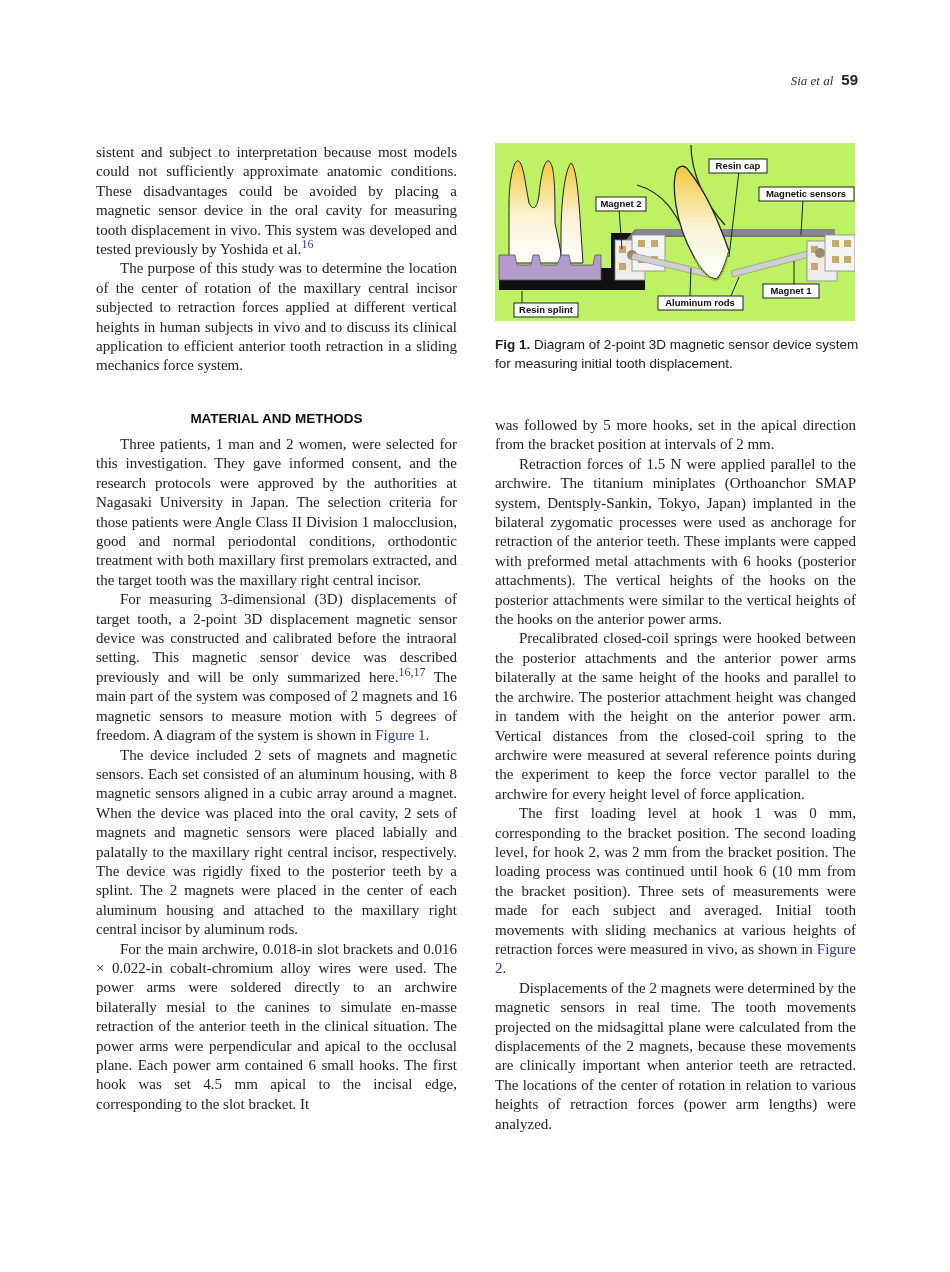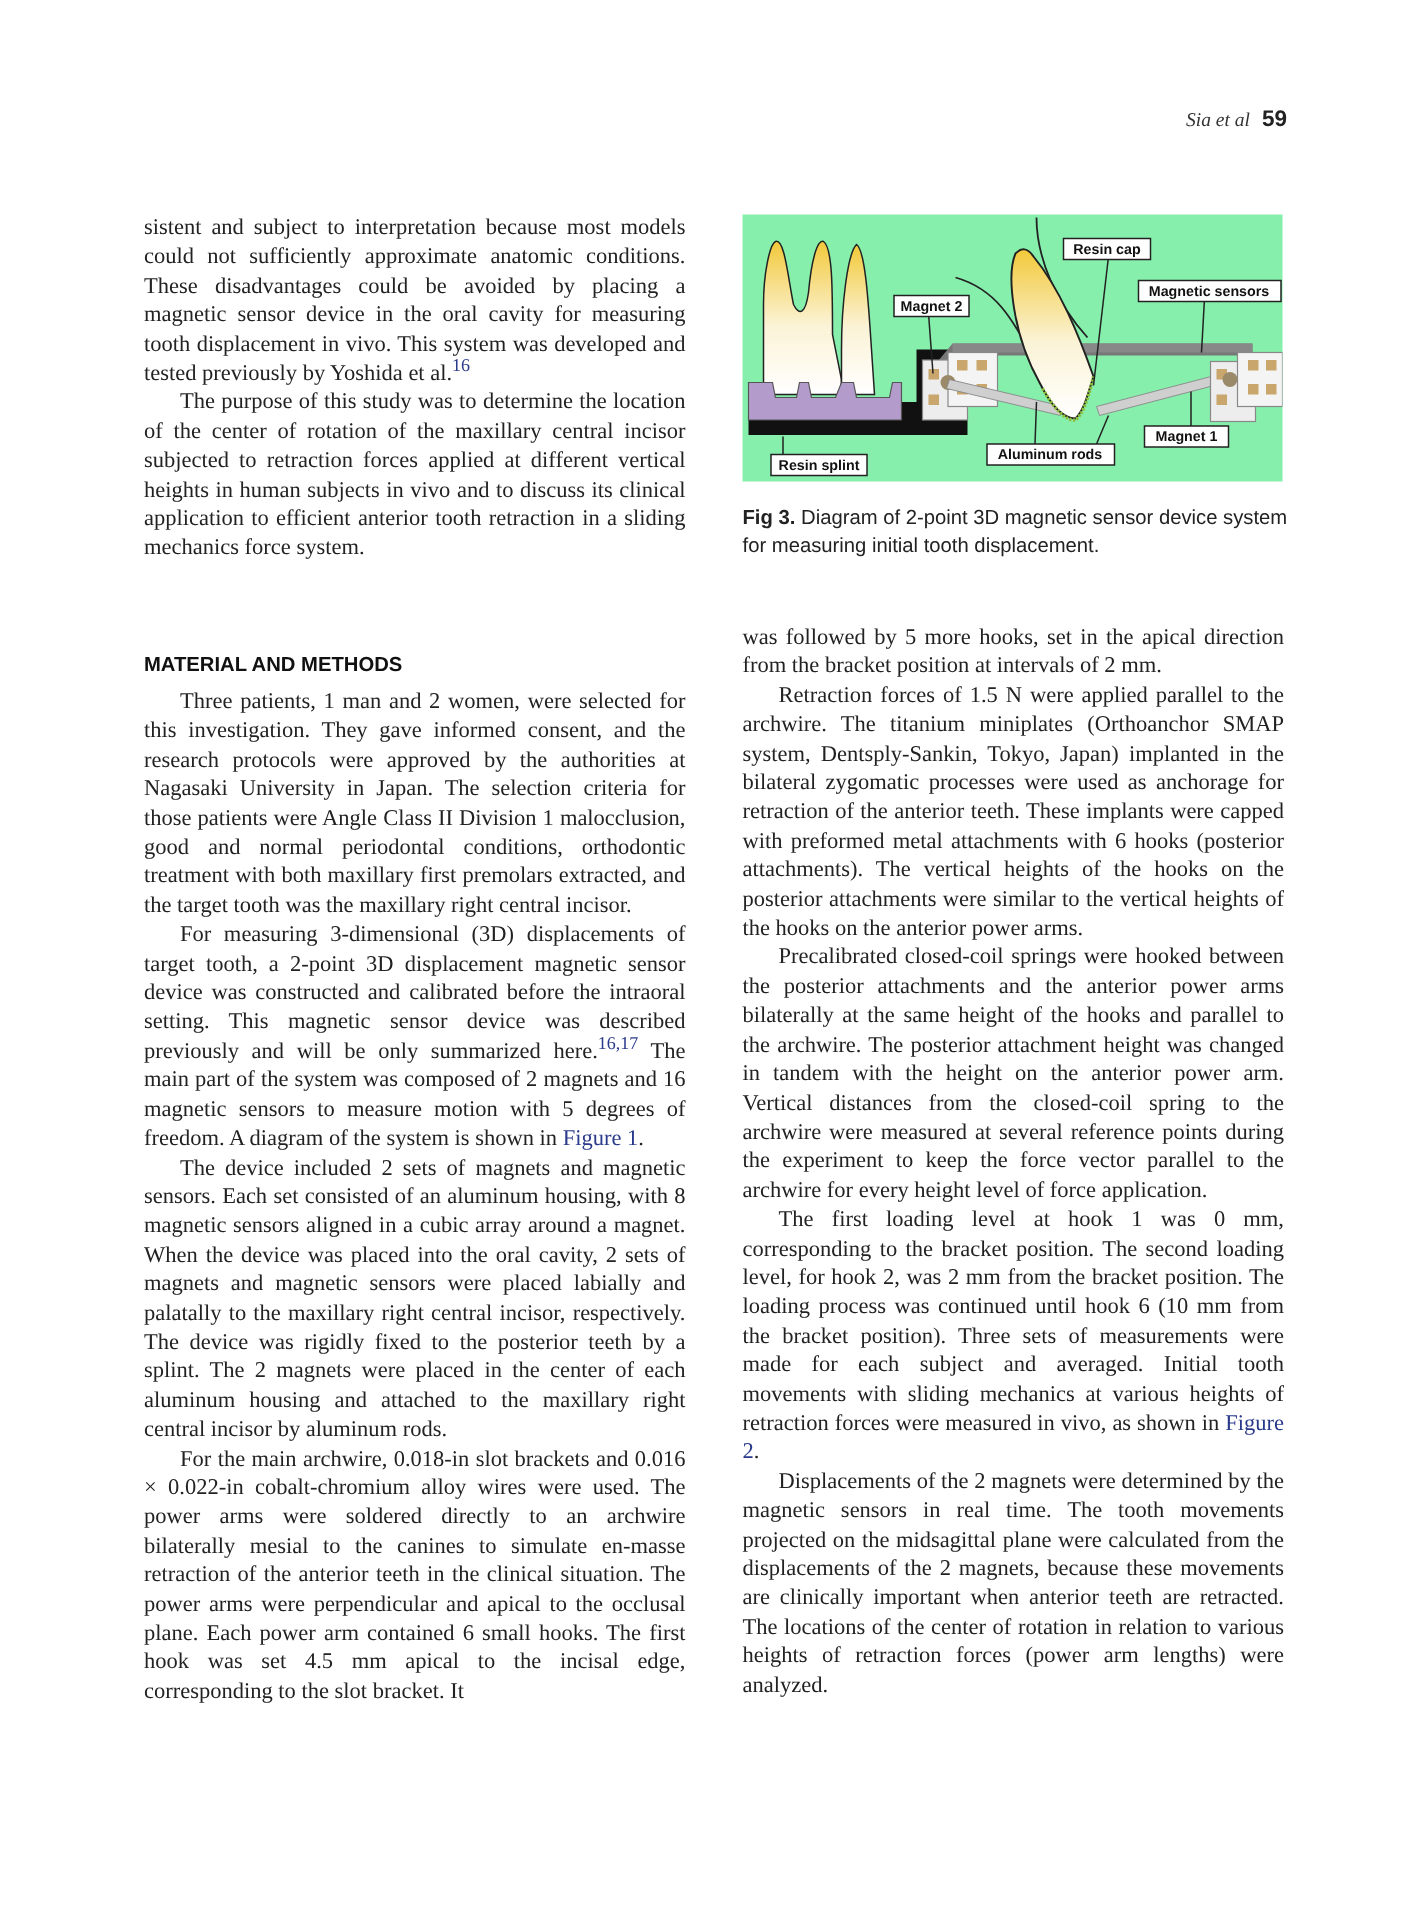--- a/index.html
+++ b/index.html
@@ -6,24 +6,24 @@
   body { width:950px; height:1272px; position:relative; overflow:hidden; color:#222; }
   .header { position:absolute; left:96px; top:71px; width:762px; font-family:"Liberation Serif", serif; font-style:italic; font-size:13px; line-height:17px; color:#333; }
   .header .right { position:absolute; right:0; top:0; font-style:italic; }
   .header .pnum { font-family:"Liberation Sans", sans-serif; font-style:normal; font-weight:bold; font-size:15px; margin-left:8px; color:#222; }
   .col { position:absolute; font-family:"Liberation Serif", serif; font-size:15px; line-height:19.4px; text-align:justify; color:#222; }
   .col p { margin:0; }
   .col p.ind { text-indent:24px; }
   #col-left-top { left:96px; top:143px; width:361px; }
   #col-left-main { left:96px; top:409px; width:361px; }
   #col-right-main { left:495px; top:416px; width:361px; }
-  .sec-head { font-family:"Liberation Sans", sans-serif; font-weight:bold; font-size:13.5px; line-height:19px; margin-bottom:7px; text-align:left; color:#111;margin-top:24px; }
+  .sec-head { font-family:"Liberation Sans", sans-serif; font-weight:bold; font-size:13.5px; line-height:19px; margin-bottom:7px; text-align:center; color:#111; }
   sup { font-size:12px; line-height:0; color:#2a3a8a; vertical-align:6px; }
   .link { color:#2a3a8a; }
-  .figure { position:absolute; left:495px; top:143px; width:360px; height:178px; background:#86efac; }
+  .figure { position:absolute; left:495px; top:143px; width:360px; height:178px; background:#bef264; }
   .caption { position:absolute; left:495px; top:336px; width:365px; font-family:"Liberation Sans", sans-serif; font-size:13.5px; line-height:18.5px; color:#222; }
   .caption b { font-weight:bold; }
   svg text { font-family:"Liberation Sans", sans-serif; font-weight:bold; font-size:9.5px; fill:#111; }
 </style>
 </head>
 <body>
 
 <div class="header">
   <div class="right">
     <span>Sia et al</span><span class="pnum">59</span>
@@ -128,21 +128,21 @@
         <text x="205" y="163" text-anchor="middle">Aluminum rods</text>
       </g>
     <g>
         <rect x="19" y="160" width="64" height="14" fill="#fff" stroke="#222"></rect>
         <text x="51" y="170" text-anchor="middle">Resin splint</text>
       </g>
   </svg>
 </div>
 
 <div class="caption">
-  <b>Fig 3.</b><span> Diagram of 2-point 3D magnetic sensor device system for measuring initial tooth displacement.</span>
+  <b>Fig 1.</b><span> Diagram of 2-point 3D magnetic sensor device system for measuring initial tooth displacement.</span>
 </div>
 
 <div class="col" id="col-right-main">
   <p>was followed by 5 more hooks, set in the apical direction from the bracket position at intervals of 2 mm.</p>
   <p class="ind">Retraction forces of 1.5 N were applied parallel to the archwire. The titanium miniplates (Orthoanchor SMAP system, Dentsply-Sankin, Tokyo, Japan) implanted in the bilateral zygomatic processes were used as anchorage for retraction of the anterior teeth. These implants were capped with preformed metal attachments with 6 hooks (posterior attachments). The vertical heights of the hooks on the posterior attachments were similar to the vertical heights of the hooks on the anterior power arms.</p>
   <p class="ind">Precalibrated closed-coil springs were hooked between the posterior attachments and the anterior power arms bilaterally at the same height of the hooks and parallel to the archwire. The posterior attachment height was changed in tandem with the height on the anterior power arm. Vertical distances from the closed-coil spring to the archwire were measured at several reference points during the experiment to keep the force vector parallel to the archwire for every height level of force application.</p>
   <p class="ind"><span>The first loading level at hook 1 was 0 mm, corresponding to the bracket position. The second loading level, for hook 2, was 2 mm from the bracket position. The loading process was continued until hook 6 (10 mm from the bracket position). Three sets of measurements were made for each subject and averaged. Initial tooth movements with sliding mechanics at various heights of retraction forces were measured in vivo, as shown in </span><span class="link">Figure 2</span><span>.</span></p>
   <p class="ind">Displacements of the 2 magnets were determined by the magnetic sensors in real time. The tooth movements projected on the midsagittal plane were calculated from the displacements of the 2 magnets, because these movements are clinically important when anterior teeth are retracted. The locations of the center of rotation in relation to various heights of retraction forces (power arm lengths) were analyzed.</p>
 </div>
 

